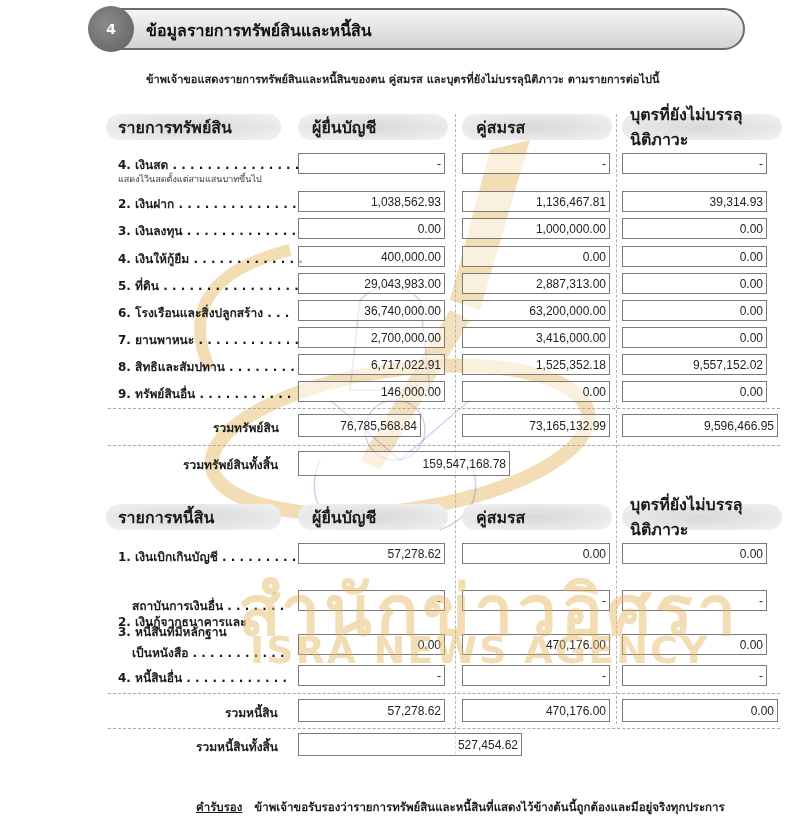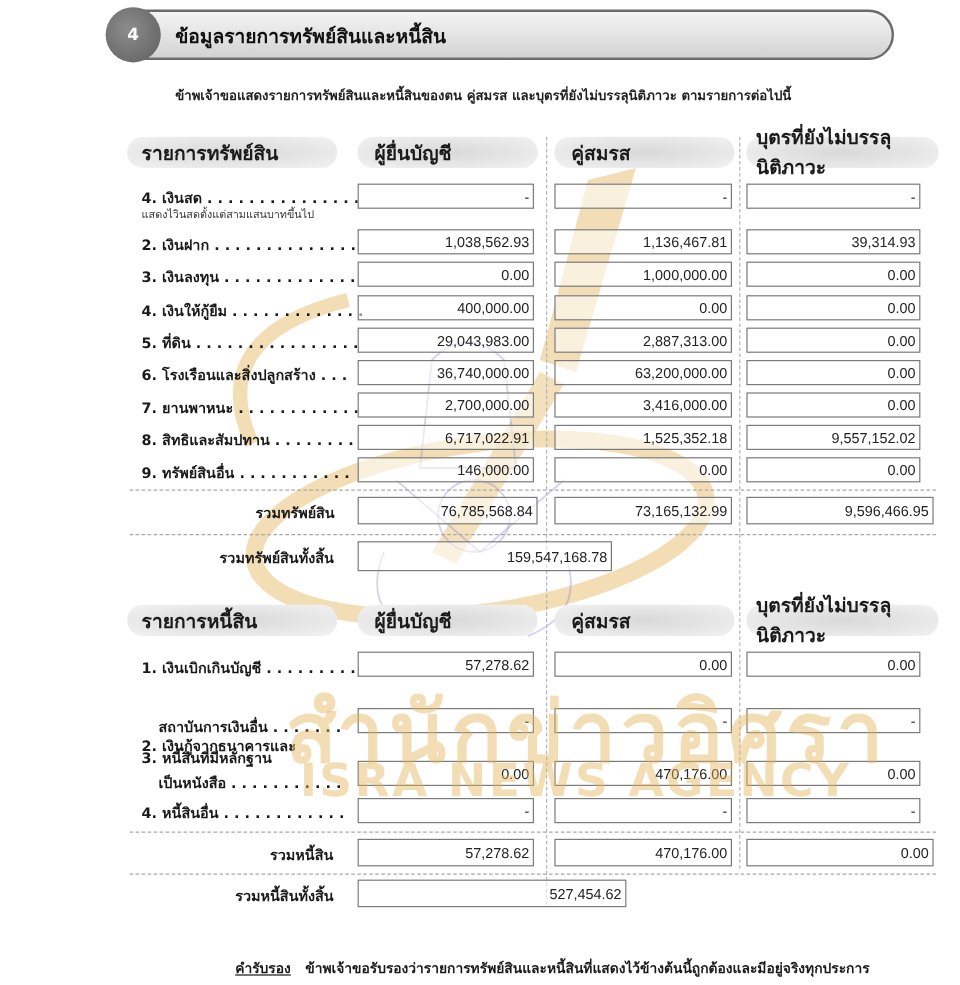--- a/index.html
+++ b/index.html
@@ -118,21 +118,21 @@
 <div class="box c3" style="top:354px;">9,557,152.02</div>
 
 <div class="row-label" style="top:384px;">9. ทรัพย์สินอื่น . . . . . . . . . . .</div>
 <div class="box c1" style="top:381px;">146,000.00</div>
 <div class="box c2" style="top:381px;">0.00</div>
 <div class="box c3" style="top:381px;">0.00</div>
 
 <div class="hdash" style="top:408px;"></div>
 
 <div class="total-label" style="left:213px;top:418px;">รวมทรัพย์สิน</div>
-<div class="box" style="left:298px;width:150px;top:414px;height:23px;">76,785,568.84</div>
+<div class="box" style="left:298px;width:123px;top:414px;height:23px;">76,785,568.84</div>
 <div class="box" style="left:462px;width:148px;top:414px;height:23px;">73,165,132.99</div>
 <div class="box" style="left:622px;width:156px;top:414px;height:23px;">9,596,466.95</div>
 
 <div class="hdash" style="top:445px;"></div>
 
 <div class="total-label" style="left:183px;top:455px;">รวมทรัพย์สินทั้งสิ้น</div>
 <div class="box" style="left:298px;width:212px;top:451px;height:25px;">159,547,168.78</div>
 
 <div class="col-head" style="left:106px;top:504px;width:175px;">รายการหนี้สิน</div>
 <div class="col-head" style="left:298px;top:504px;width:150px;padding-left:14px;">ผู้ยื่นบัญชี</div>

